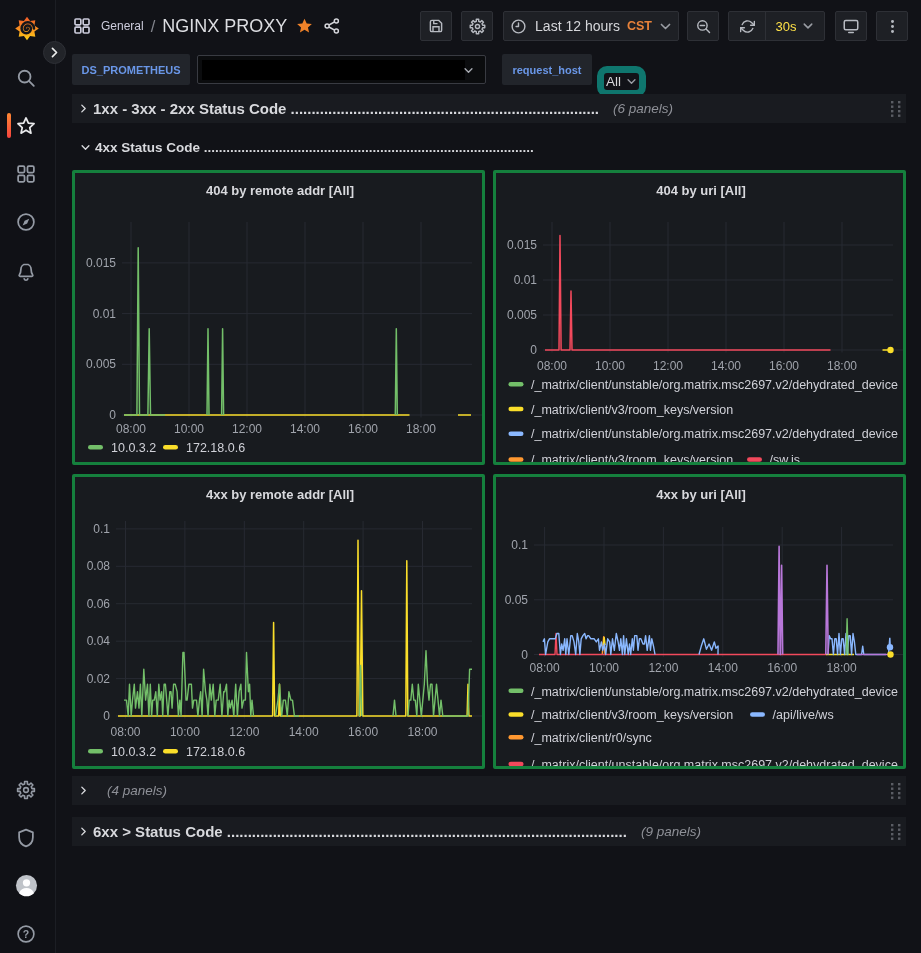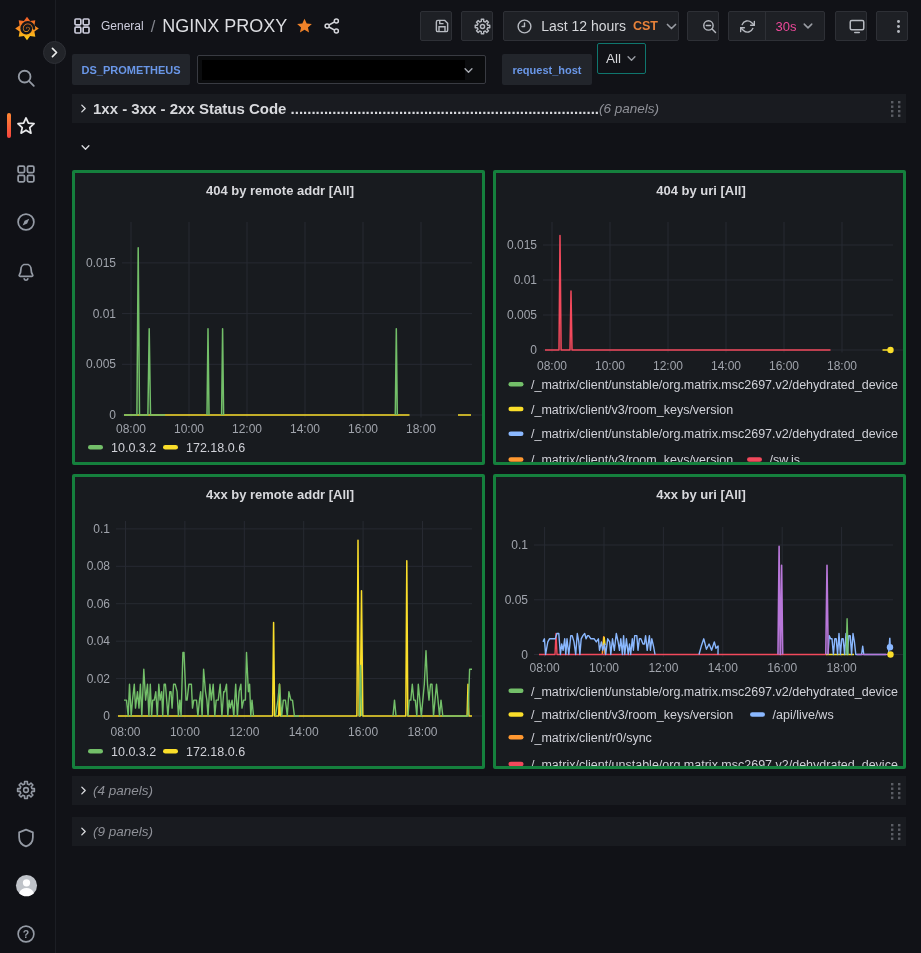--- a/index.html
+++ b/index.html
@@ -11,31 +11,31 @@
   background:#101116; border-right:1px solid #1c1e24; z-index:5; }
 .sideicon { position:absolute; left:15px; width:22px; height:22px; color:#949aa4; }
 .sideicon svg { width:100%; height:100%; display:block; }
 #expander { position:absolute; left:43px; top:41px; width:23px; height:23px;
   border-radius:50%; background:#222429; border:1px solid #2e3036; z-index:9;
   color:#e8e9eb; text-align:center; }
 
 #nav { position:absolute; left:56px; top:0; width:865px; height:52px; background:#111217; }
 .navbtn { position:absolute; top:11px; height:30px; background:#1e2025;
   border:1px solid #2e3036; border-radius:2px; color:#b7bac1;
-  display:flex; align-items:center; justify-content:flex-end; }
+  display:flex; align-items:center; justify-content:center; }
 .crumb { position:absolute; top:0; height:52px; display:flex; align-items:center; }
 
 .varlabel { position:absolute; top:54px; height:31px; background:#22252b;
   border-radius:2px; color:#6a97e8; font-weight:700; font-size:11px;
   display:flex; align-items:center; justify-content:center; }
 
 .rowhdr { position:absolute; left:72px; width:834px; height:29px; background:#191b20;
   display:flex; align-items:center; color:#d8d9dd; }
 .rowhdr .tit { font-weight:700; font-size:15px; white-space:nowrap; }
-.rowhdr .cnt { font-style:italic; font-size:13.5px; color:#8e9097; white-space:nowrap;}
+.rowhdr .cnt { font-style:italic; font-size:13.5px; color:#8e9097; margin-left:14px; white-space:nowrap;}
 .chev { color:#d8d9dd; font-size:12px; width:14px; margin-left:7px; margin-right:0px; }
 .dots6 { position:absolute; right:4px; top:50%; transform:translateY(-50%); width:11px; height:16px; }
 
 .panel { position:absolute; width:413px; height:295px; background:#181b1f;
   border:3px solid #15803d; border-radius:2px; overflow:hidden; }
 .panel svg { display:block; }
 </style>
 </head>
 <body>
 <div id="sidebar">
@@ -186,21 +186,21 @@
 
   <div class="navbtn" style="left:672px;width:97px">
     <div style="width:37px;height:100%;display:flex;align-items:center;justify-content:center;border-right:1px solid #2e3036">
       <svg width="15" height="15" viewBox="0 0 24 24" fill="none" stroke="currentColor" stroke-width="2.3" stroke-linecap="round" stroke-linejoin="round">
           <polyline points="23 4 23 10 17 10"></polyline>
           <polyline points="1 20 1 14 7 14"></polyline>
           <path d="M3.51 9a9 9 0 0 1 14.85-3.36L23 10M1 14l4.64 4.36A9 9 0 0 0 20.49 15"></path>
         </svg>
     </div>
     <div style="flex:1;display:flex;align-items:center;justify-content:center">
-      <span style="font-size:13px;color:#ec4899;font-weight:500">30s</span>
+      <span style="font-size:13px;color:#fde047;font-weight:500">30s</span>
       <svg width="12" height="12" viewBox="0 0 16 16" style="margin-left:6px">
           <path d="M3 5.5 l5 5 5-5" stroke="#9a9da4" stroke-width="2" fill="none" stroke-linecap="round" stroke-linejoin="round"></path>
         </svg>
     </div>
   </div>
 
   <div class="navbtn" style="left:779px;width:32px">
       <svg width="18" height="18" viewBox="0 0 24 24">
         <rect x="3" y="4.5" width="18" height="12.5" rx="2" fill="none" stroke="currentColor" stroke-width="2"></rect>
         <path d="M9 20.5 h6" stroke="currentColor" stroke-width="2" stroke-linecap="round"></path>
@@ -217,21 +217,21 @@
 </div>
 
 <div class="varlabel" style="left:72px;width:118px">DS_PROMETHEUS</div>
 <div class="abs" style="left:197px;top:55px;width:289px;height:29px;border:1px solid #393b42;border-radius:2px;background:#0b0c0e">
   <div class="abs" style="left:4px;top:4px;width:263px;height:20px;background:#000"></div>
   <svg class="abs" width="11" height="11" viewBox="0 0 16 16" style="right:11px;top:9px">
       <path d="M3 5.5 l5 5 5-5" stroke="#a9acb3" stroke-width="2" fill="none" stroke-linecap="round" stroke-linejoin="round"></path>
     </svg>
 </div>
 <div class="varlabel" style="left:502px;width:90px">request_host</div>
-<div class="abs" style="left:597px;top:43px;width:49px;height:31px;border:1px solid #0f766e;border-radius:2px;display:flex;align-items:center;justify-content:center">
+<div class="abs" style="left:597px;top:66px;width:49px;height:31px;border:7px solid #0f766e;border-radius:10px;display:flex;align-items:center;justify-content:center">
   <span style="font-size:13.5px;color:#d6d7db;font-weight:500">All</span>
   <svg width="11" height="11" viewBox="0 0 16 16" style="margin-left:5px">
       <path d="M3 5.5 l5 5 5-5" stroke="#9a9da4" stroke-width="2" fill="none" stroke-linecap="round" stroke-linejoin="round"></path>
     </svg>
 </div>
 <div id="content">
 
   <div class="rowhdr" style="top:94px">
     <span class="chev"><svg width="9" height="9" viewBox="0 0 16 16">
           <path d="M5 2 l6 6 -6 6" stroke="#d8d9dd" stroke-width="2.4" fill="none" stroke-linecap="round" stroke-linejoin="round"></path>
@@ -249,20 +249,21 @@
           <rect x="0" y="13.5" width="2.4" height="2.4"></rect>
           <rect x="7" y="13.5" width="2.4" height="2.4"></rect>
         </g>
       </svg>
   </div>
 
   <div class="rowhdr" style="top:133px;background:transparent">
     <span class="chev" style="margin-left:9px"><svg width="9" height="9" viewBox="0 0 16 16">
           <path d="M2 5 l6 6 6-6" stroke="#d8d9dd" stroke-width="2.4" fill="none" stroke-linecap="round" stroke-linejoin="round"></path>
         </svg></span>
+    <span class="tit" style="font-size:13.5px">4xx Status Code ........................................................................................</span>
   </div>
 
   <div class="panel" style="left:72px;top:170px" id="p1">
     <svg width="411" height="293" viewBox="0 0 411 293">
       <text x="205" y="22" text-anchor="middle" font-size="13" font-weight="600" fill="#d8d9dd">404 by remote addr [All]</text>
       <g stroke="#272a32" stroke-width="1">
         <path d="M56 49V244.5 M114 49V244.5 M172 49V244.5 M230 49V244.5 M288 49V244.5 M346 49V244.5"></path>
         <path d="M47 89.9H397 M47 140.6H397 M47 191.3H397 M47 242H410"></path>
       </g>
       <g font-size="12" fill="#a0a4ac">
@@ -441,20 +442,21 @@
           <rect x="0" y="13.5" width="2.4" height="2.4"></rect>
           <rect x="7" y="13.5" width="2.4" height="2.4"></rect>
         </g>
       </svg>
   </div>
 
   <div class="rowhdr" style="top:817px">
     <span class="chev"><svg width="9" height="9" viewBox="0 0 16 16">
           <path d="M5 2 l6 6 -6 6" stroke="#d8d9dd" stroke-width="2.4" fill="none" stroke-linecap="round" stroke-linejoin="round"></path>
         </svg></span>
+    <span class="tit">6xx &gt; Status Code ................................................................................................</span>
     <span class="cnt">(9 panels)</span>
     <svg class="dots6" viewBox="0 0 11 16">
         <g fill="#5a5d64">
           <rect x="0" y="0" width="2.4" height="2.4"></rect>
           <rect x="7" y="0" width="2.4" height="2.4"></rect>
           <rect x="0" y="4.5" width="2.4" height="2.4"></rect>
           <rect x="7" y="4.5" width="2.4" height="2.4"></rect>
           <rect x="0" y="9" width="2.4" height="2.4"></rect>
           <rect x="7" y="9" width="2.4" height="2.4"></rect>
           <rect x="0" y="13.5" width="2.4" height="2.4"></rect>

